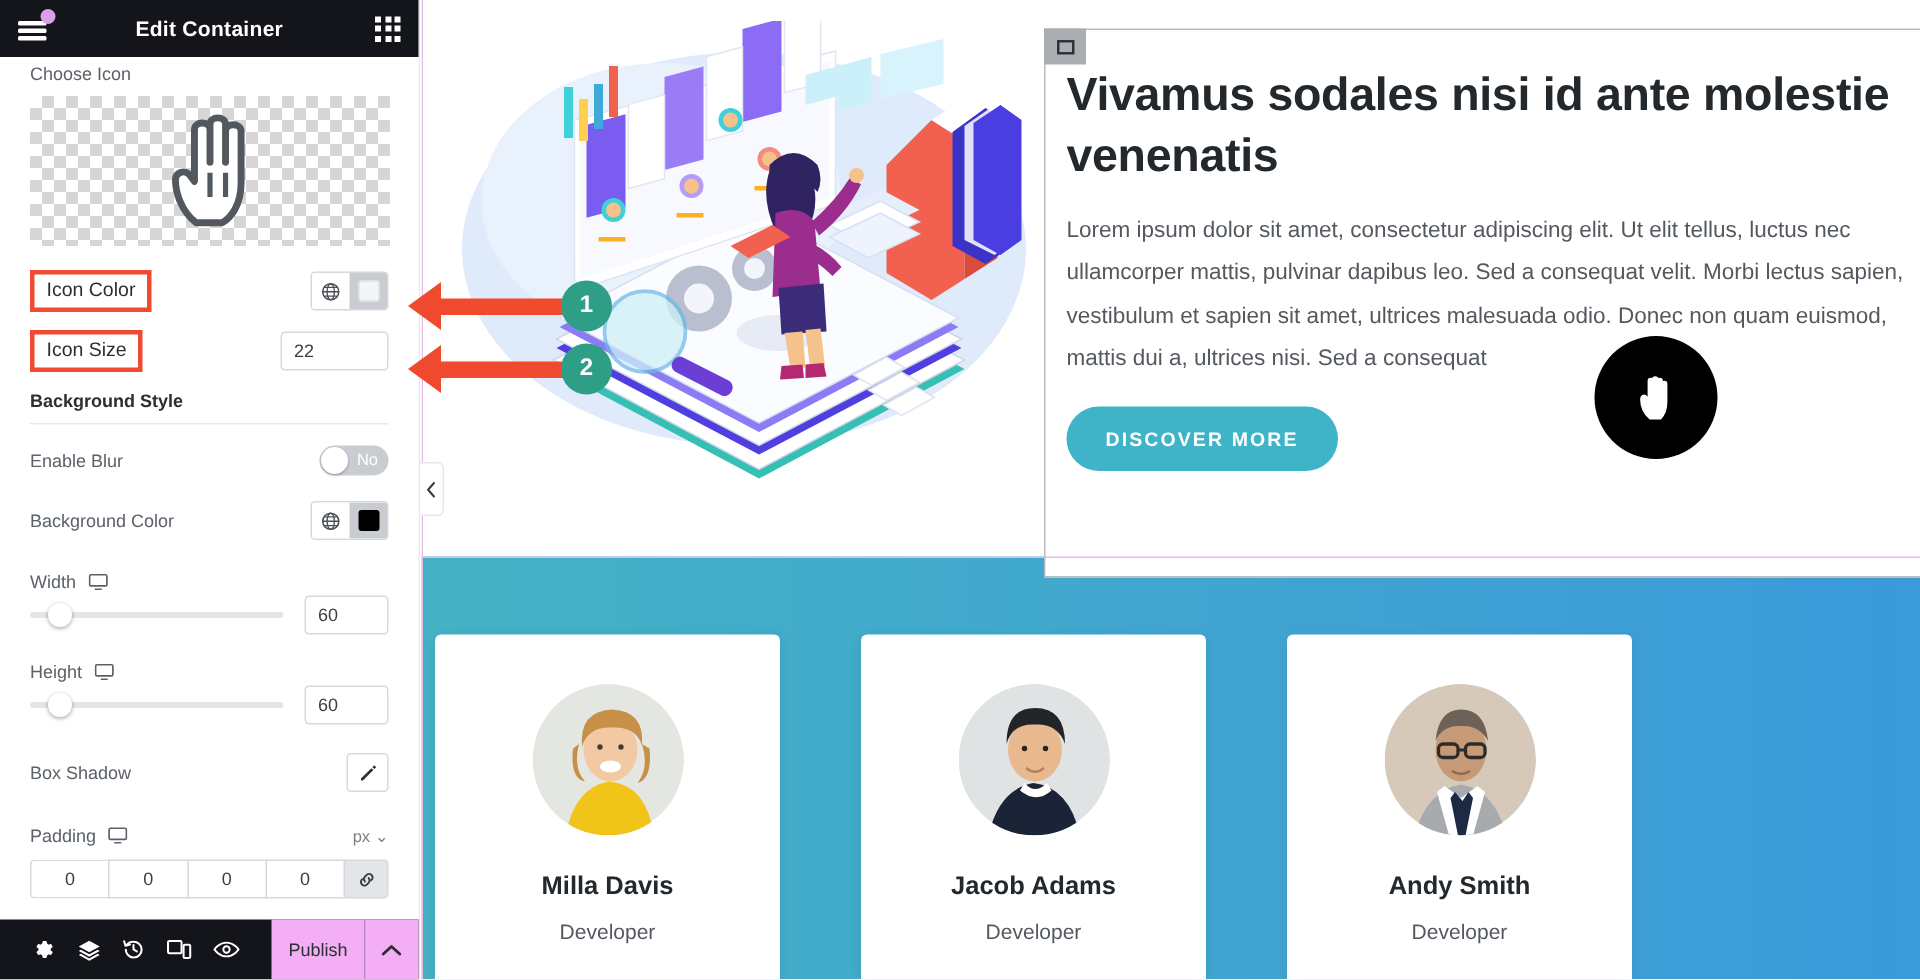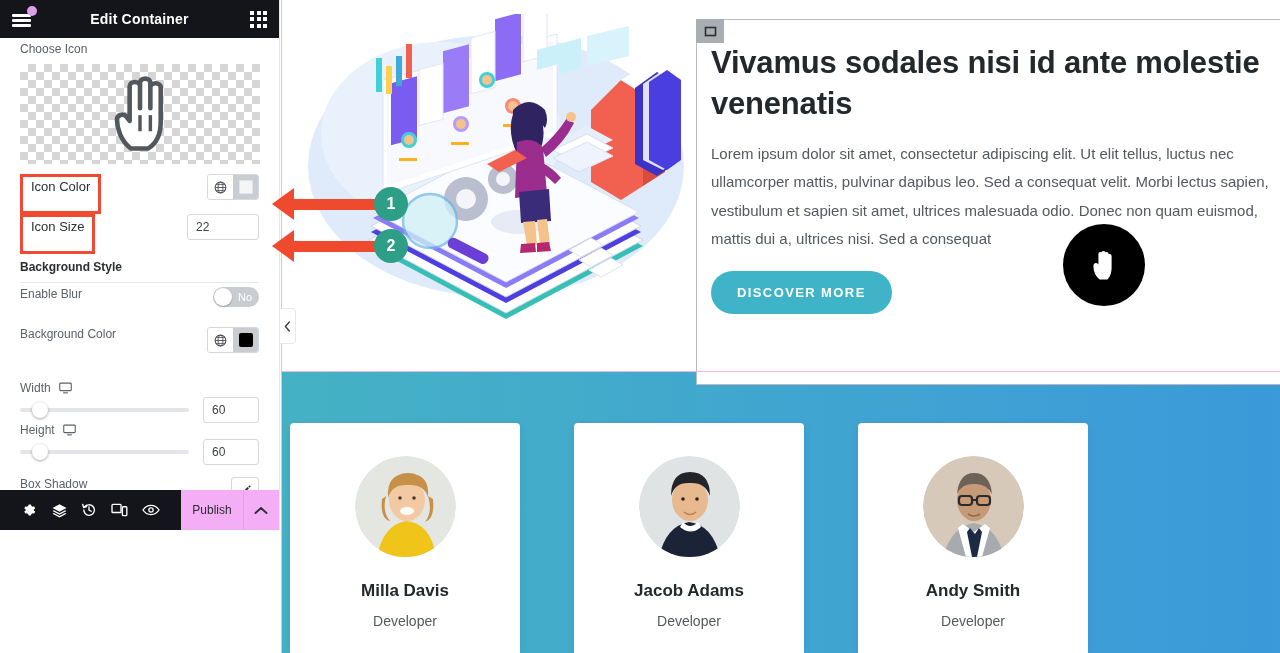--- a/index.html
+++ b/index.html
@@ -8,21 +8,21 @@
     width: 1280px; height: 653px;
     overflow: hidden;
     font-family: "Liberation Sans", sans-serif;
     background: #ffffff;
   }
   #root { position: relative; width: 1280px; height: 653px; overflow: hidden; }
 
   
   #panel {
     position: absolute; left: 0; top: 0;
-    width: 280px; height: 530px;
+    width: 280px; height: 653px;
     background: #ffffff;
     border-right: 1px solid #e6e9ec;
     z-index: 40;
     display: flex; flex-direction: column;
   }
   #panel-header {
     height: 38px; background: #13151a;
     display: flex; align-items: center; justify-content: space-between;
     padding: 0 12px; flex: 0 0 38px; position: relative;
   }
@@ -52,21 +52,21 @@
   .grid-icon span { background: #ffffff; width: 4px; height: 4px; }
 
   #panel-body {
     flex: 1 1 auto; overflow: hidden; background: #fff;
     padding: 0 20px;
   }
   .field-label {
     font-size: 12px; color: #5b6168; margin: 0;
   }
   .section-row {
-    display: flex; justify-content: space-between;
+    display: flex; align-items: center; justify-content: space-between;
     min-height: 40px;
   }
 
   #choose-icon-label { padding-top: 4px; display:block; }
 
   
   .icon-preview {
     margin-top: 8px; height: 100px; width: 240px;
     background-color: #ffffff;
     background-image:
@@ -578,21 +578,21 @@
         </div>
         <div class="slider-row">
           <div class="slider">
             <div class="track"></div>
             <div class="thumb"></div>
           </div>
           <input class="num-input wide" type="text" value="60" style="">
         </div>
       </div>
 
-      <div style="">
+      <div style="margin-top:18px;">
         <div class="label-with-device">
           <span class="field-label">Height</span>
           <svg class="device-icon" viewBox="0 0 14 12">
             <rect x="0.8" y="0.8" width="12.4" height="8" rx="1" fill="none" stroke="#5b6168" stroke-width="1.2"></rect>
             <line x1="4.5" y1="11.2" x2="9.5" y2="11.2" stroke="#5b6168" stroke-width="1.2"></line>
           </svg>
         </div>
         <div class="slider-row">
           <div class="slider">
             <div class="track"></div>

